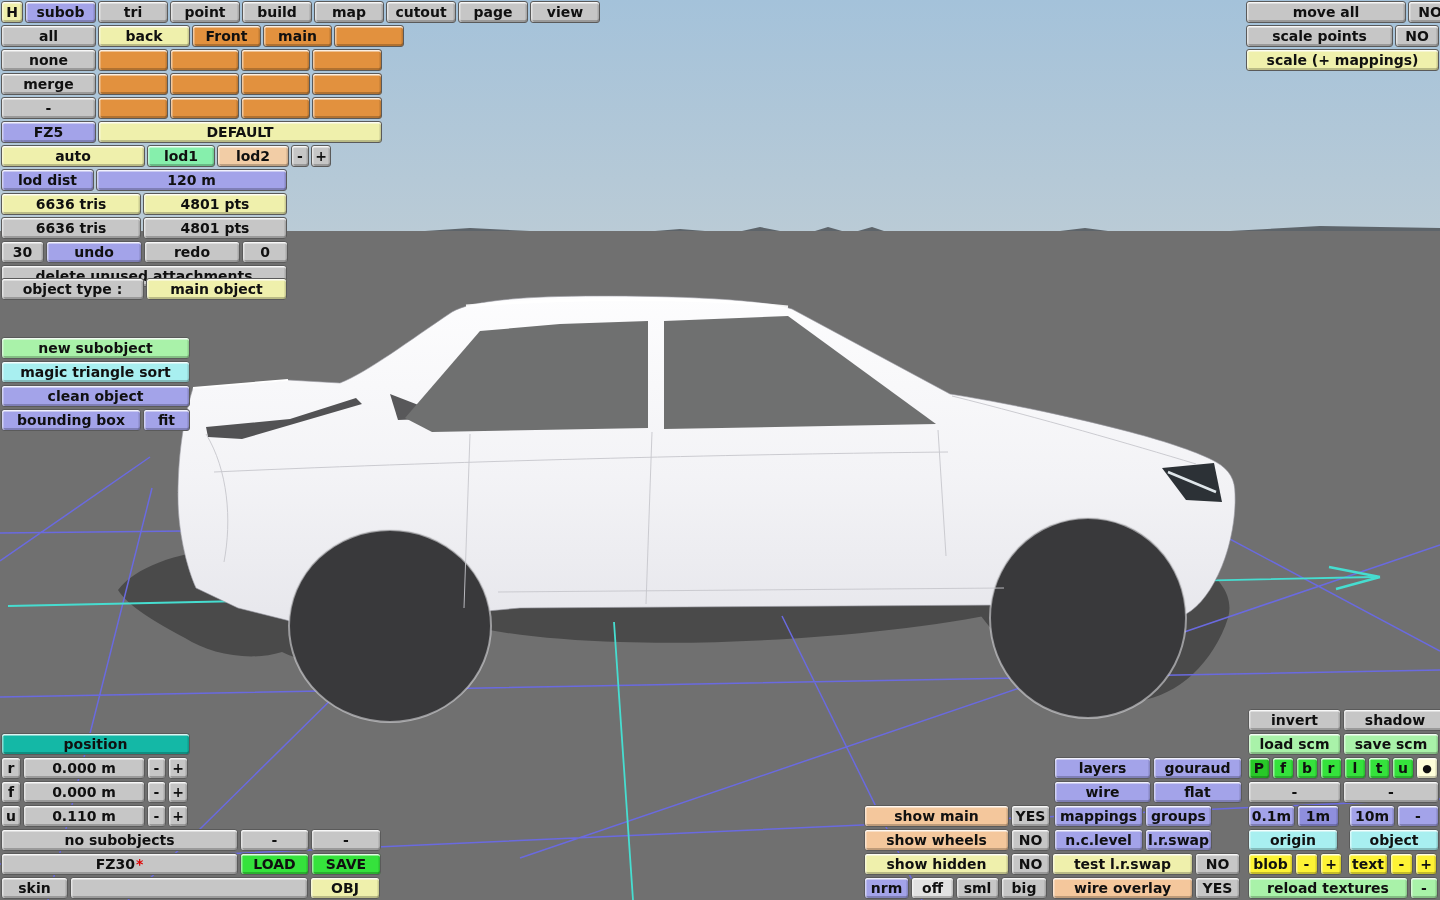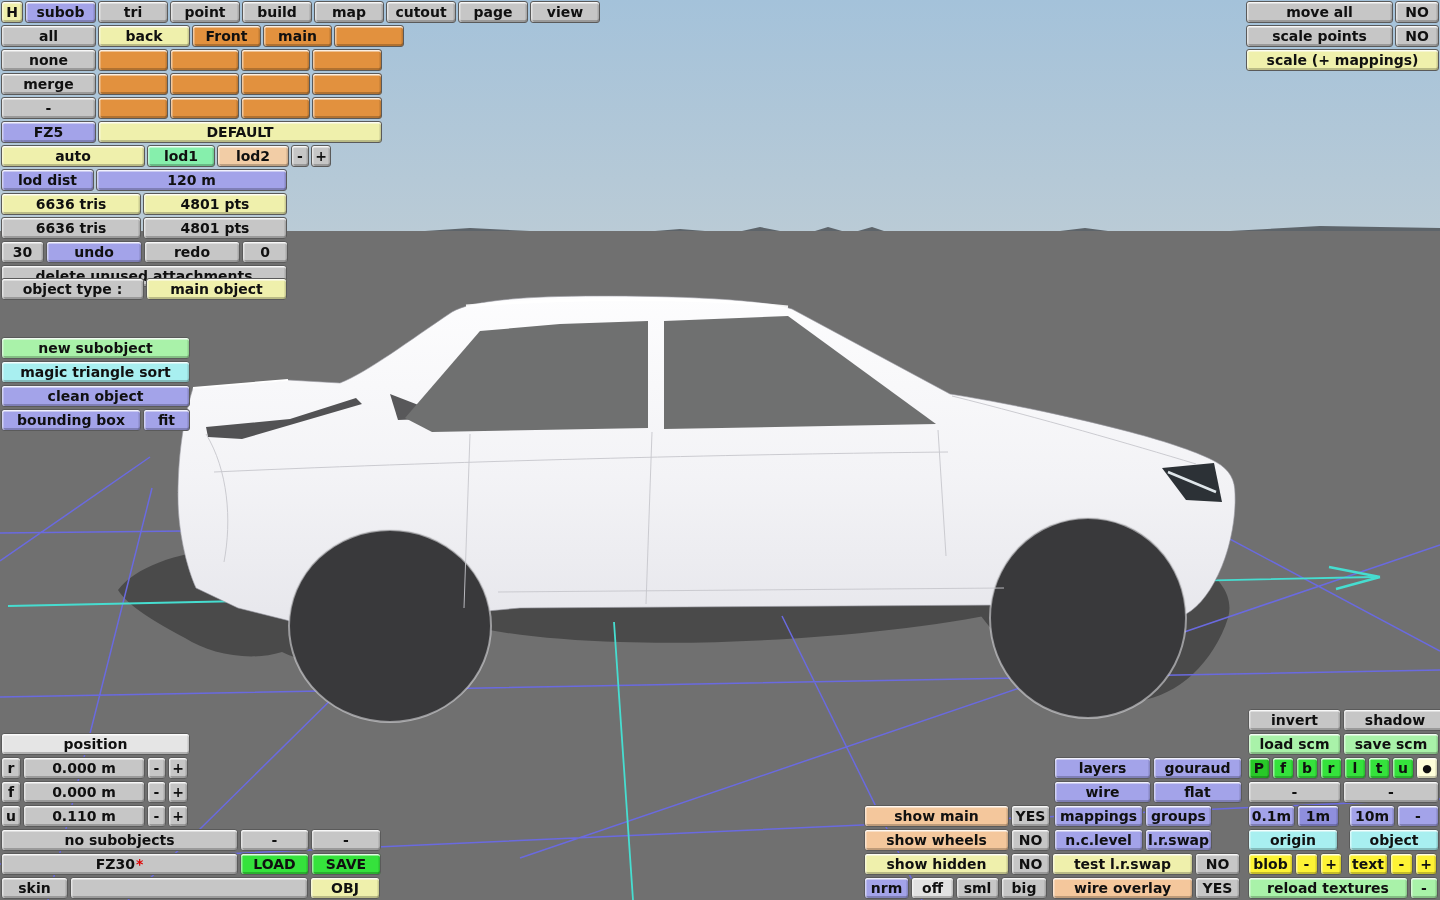--- a/index.html
+++ b/index.html
@@ -10,21 +10,21 @@
   .c{box-sizing:border-box;height:22px;display:flex;align-items:center;justify-content:center;
      font:700 14px/1 "DejaVu Sans",sans-serif;color:#101010;border:1px solid #5a5a5a;border-radius:3px;
      box-shadow:inset 0 1.5px 0 rgba(255,255,255,.85),inset 1.5px 0 0 rgba(255,255,255,.5),
                 inset 0 -2px 0 rgba(0,0,0,.22),inset -1.5px 0 0 rgba(0,0,0,.15);
      white-space:nowrap;overflow:hidden;flex:0 0 auto;}
   .gy{background:#c6c6c6;} .gyl{background:#e2e2e2;}
   .pu{background:#a3a3e9;} .pud{background:#8f8fdd;}
   .ye{background:#eff0ac;} .vy{background:#fdf335;}
   .or{background:#e2913e;} .t1{background:#86efac;} .t2{background:#f2cda6;}
   .gn{background:#a9f2a9;} .vg{background:#35e23c;} .dg{background:#28c828;}
-  .cy{background:#a8eff0;} .pk{background:#e5e5e5;} .pe{background:#f4c79c;} .cr{background:#ffffd9;}
+  .cy{background:#a8eff0;} .pk{background:#14b8a6;} .pe{background:#f4c79c;} .cr{background:#ffffd9;}
   .star{color:#e00000;margin-left:1px;}
 </style>
 </head>
 <body>
 <div id="app">
 
 <svg id="vp" width="1440" height="900" viewBox="0 0 1440 900">
   <defs>
     <linearGradient id="sky" x1="0" y1="0" x2="0" y2="1">
       <stop offset="0" stop-color="#a4c2da"></stop>
@@ -164,21 +164,21 @@
 </div>
 <div class="r" style="left:1px;top:385px">
   <div class="c pu" style="width:189px">clean object</div>
 </div>
 <div class="r" style="left:1px;top:409px">
   <div class="c pu" style="width:140px">bounding box</div>
   <div class="c pu" style="width:47px">fit</div>
 </div>
 
 <div class="r" style="left:1246px;top:1px">
-  <div class="c gy" style="width:147px">move all</div>
+  <div class="c gy" style="width:160px">move all</div>
   <div class="c gy" style="width:44px">NO</div>
 </div>
 <div class="r" style="left:1246px;top:25px">
   <div class="c gy" style="width:147px">scale points</div>
   <div class="c gy" style="width:44px">NO</div>
 </div>
 <div class="r" style="left:1246px;top:49px">
   <div class="c ye" style="width:193px">scale (+ mappings)</div>
 </div>
 

